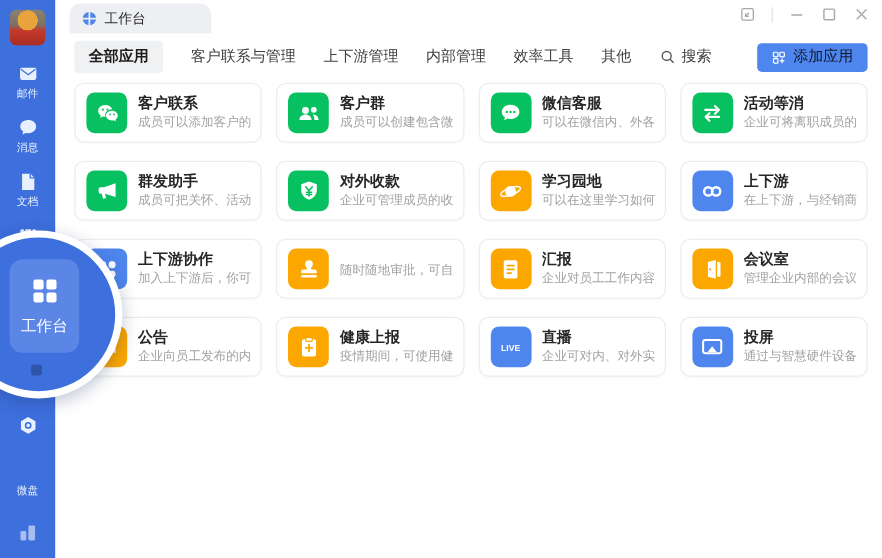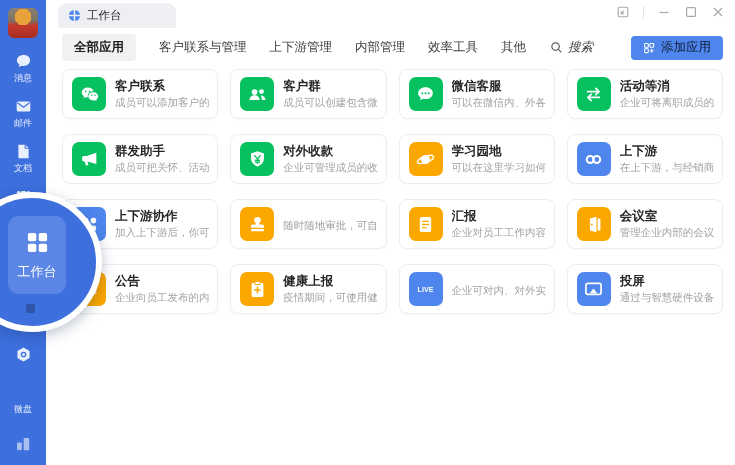--- a/index.html
+++ b/index.html
@@ -58,21 +58,21 @@
   .win-divider{width:1px;height:13px;background:#e2e2e2;}
   
   .toolbar{display:flex;align-items:center;margin:7px 12px 0 16px;height:25px;}
   .filters{display:flex;align-items:center;gap:23px;}
   .filter{font-size:12.5px;color:#3f3f3f;cursor:pointer;white-space:nowrap;}
   .filter.active{
     background:#F0F1F3;border-radius:4px;padding:5px 12px;font-weight:bold;color:#1c1c1c;
   }
   .search{display:flex;align-items:center;gap:5px;margin-left:24px;cursor:pointer;}
   .search svg{width:13px;height:13px;}
-  .search-label{font-size:12.5px;color:#3f3f3f;font-style:italic;}
+  .search-label{font-size:12.5px;color:#3f3f3f;}
   .add-btn{
     margin-left:auto;height:24px;padding:0 12px;border-radius:4px;background:#4E86EE;border:none;
     color:#0f172a;font-size:12.5px;display:flex;align-items:center;gap:6px;cursor:pointer;
     font-family:"Liberation Sans",sans-serif;
   }
   .add-btn svg{width:12px;height:12px;}
   
   .grid{
     margin:9px 12px 0 16px;display:grid;grid-template-columns:repeat(4,1fr);
     gap:15px 12px;
@@ -89,34 +89,34 @@
   .app-desc{font-size:10.5px;color:#A2A2A2;line-height:13px;margin-top:2px;white-space:nowrap;overflow:hidden;}
 </style>
 </head>
 <body>
 
 <div class="sidebar">
   <div class="avatar"></div>
   <div id="sidebar-items">
       <div class="side-item">
         <span class="side-icon">
-          <svg viewBox="0 0 18 18" fill="#e9f0fd">
-            <path d="M9 2.2C5.1 2.2 2 4.7 2 7.8c0 1.8 1 3.3 2.6 4.4L4 14.9l2.9-1.4c.7.2 1.4.2 2.1.2 3.9 0 7-2.5 7-5.9S12.9 2.2 9 2.2z"></path>
-          </svg>
-        </span>
-        <span class="side-label">消息</span>
-      </div>
-      <div class="side-item">
-        <span class="side-icon">
           <svg viewBox="0 0 18 18">
             <rect x="1.8" y="3.6" width="14.4" height="10.8" rx="1.6" fill="#e9f0fd"></rect>
             <path d="M2.6 5L9 9.8 15.4 5" stroke="#3D6FDD" stroke-width="1.2" fill="none"></path>
           </svg>
         </span>
         <span class="side-label">邮件</span>
+      </div>
+      <div class="side-item">
+        <span class="side-icon">
+          <svg viewBox="0 0 18 18" fill="#e9f0fd">
+            <path d="M9 2.2C5.1 2.2 2 4.7 2 7.8c0 1.8 1 3.3 2.6 4.4L4 14.9l2.9-1.4c.7.2 1.4.2 2.1.2 3.9 0 7-2.5 7-5.9S12.9 2.2 9 2.2z"></path>
+          </svg>
+        </span>
+        <span class="side-label">消息</span>
       </div>
       <div class="side-item">
         <span class="side-icon">
           <svg viewBox="0 0 18 18">
             <path d="M3.6 1.8h7.4l3.4 3.6v10.8H3.6z" fill="#e9f0fd"></path>
             <path d="M10.8 2v3.6h3.6" fill="none" stroke="#3D6FDD" stroke-width="1.1"></path>
           </svg>
         </span>
         <span class="side-label">文档</span>
       </div>
@@ -412,20 +412,21 @@
           <div class="app-desc">疫情期间，可使用健康上...</div>
         </div>
       </div>
       <div class="card">
         <div class="app-icon" style="background: rgb(78, 134, 238); text-align: center;">
           <svg viewBox="0 0 20 20">
             <text x="10" y="12.6" text-anchor="middle" font-family="Liberation Sans, sans-serif" font-size="6.8" font-weight="bold" fill="#fff">LIVE</text>
           </svg>
         </div>
         <div class="app-text">
+          <div class="app-name">直播</div>
           <div class="app-desc">企业可对内、对外实时分...</div>
         </div>
       </div>
       <div class="card">
         <div class="app-icon" style="background: rgb(78, 134, 238);">
           <svg viewBox="0 0 20 20" fill="none">
             <rect x="2.8" y="4.2" width="14.4" height="10.4" rx="1.7" stroke="#fff" stroke-width="1.6"></rect>
             <path d="M10 9l3.6 4.6H6.4z" fill="#fff"></path>
           </svg>
         </div>

